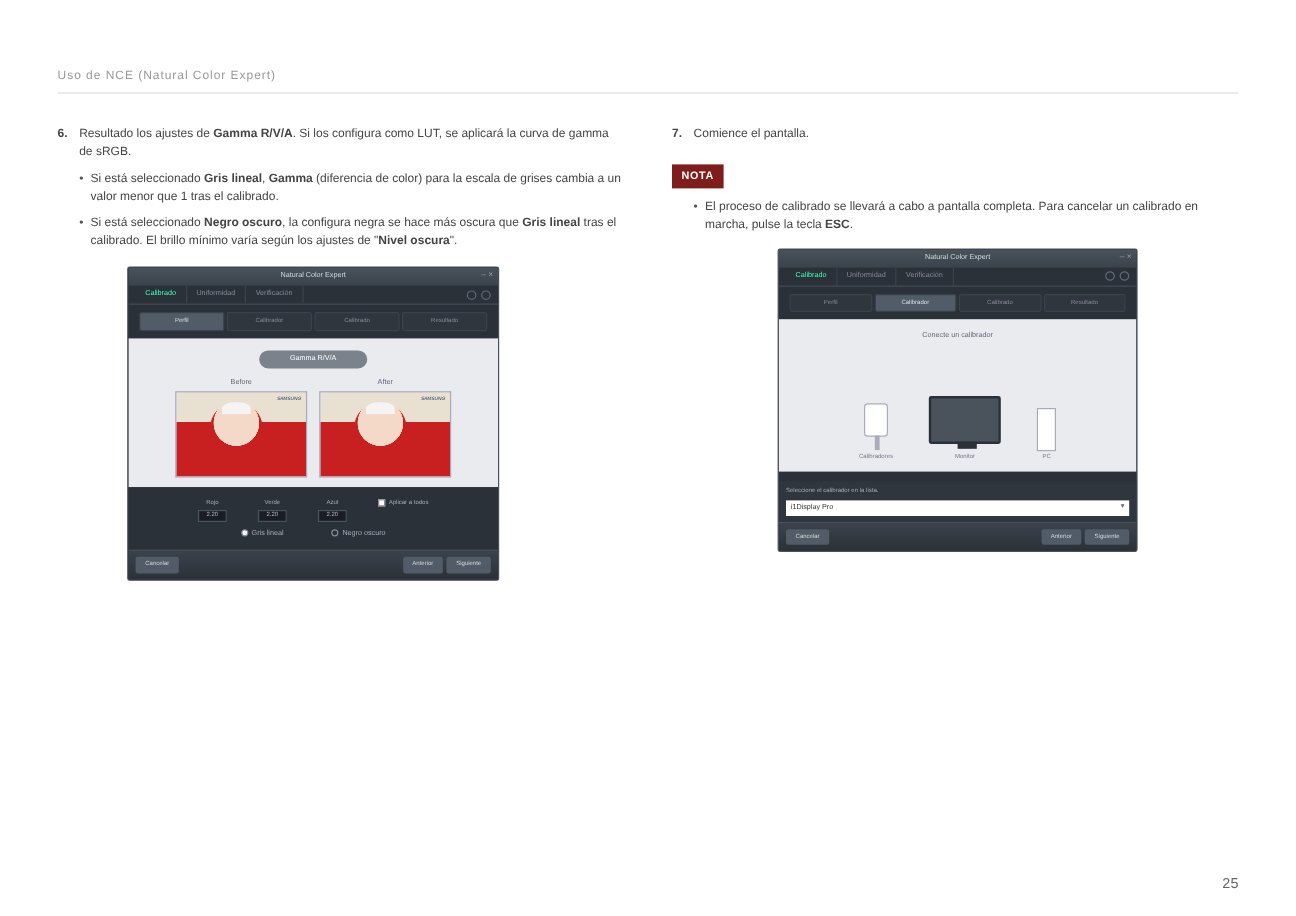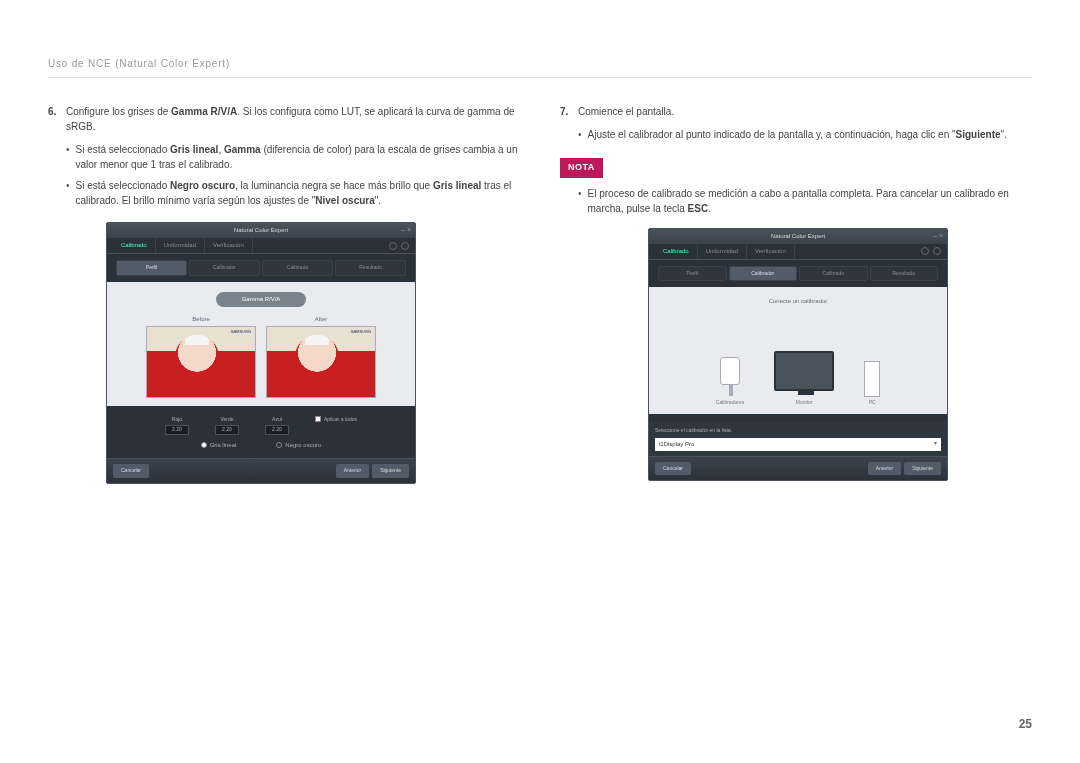--- a/index.html
+++ b/index.html
@@ -7,21 +7,21 @@
   .page { padding: 58px 48px 0 48px; }
   .header { font-size: 10px; color: #999; letter-spacing: 0.8px; border-bottom: 1px solid #ddd; padding-bottom: 8px; margin-bottom: 26px; }
   .cols { display: flex; gap: 40px; }
   .col { flex: 1; font-size: 10px; line-height: 1.5; color: #444; }
   .num-item { display: flex; margin-bottom: 8px; }
   .num { font-weight: bold; min-width: 14px; margin-right: 4px; }
   .bullet { display: flex; margin-left: 18px; margin-bottom: 6px; }
   .bullet::before { content: "•"; margin-right: 6px; color: #555; }
   .bullet .txt { flex: 1; }
   b { font-weight: bold; }
-  .nota { display: inline-block; background: #be185d; color: #fff; font-size: 9px; font-weight: bold; padding: 3px 8px; margin: 10px 0 8px 0; letter-spacing: 0.5px; }
+  .nota { display: inline-block; background: #7f1d1d; color: #fff; font-size: 9px; font-weight: bold; padding: 3px 8px; margin: 10px 0 8px 0; letter-spacing: 0.5px; }
   .sshot { margin: 14px 0 0 58px; }
   .sshot-r { margin: 12px 0 0 88px; }
   .app { width: 310px; background: #2b3138; border: 1px solid #4a525c; font-size: 6px; color: #aab; border-radius: 2px; overflow: hidden; }
   .app.small { width: 300px; }
   .app-title { background: linear-gradient(#4a525c,#3a424c); text-align: center; padding: 3px 6px; position: relative; font-size: 6px; color: #cdd; }
   .app-close { position: absolute; right: 4px; top: 2px; font-size: 7px; color: #99a; }
   .app-tabs { display: flex; background: #2b3138; border-bottom: 1px solid #4a525c; align-items: center; padding: 0 6px; height: 16px; }
   .app-tab { padding: 3px 8px; color: #7a8; font-size: 6px; border-right: 1px solid #3a424c; }
   .app-tab.active { color: #4fb; }
   .app-tab.dim { color: #889; }
@@ -55,44 +55,44 @@
   .diagram { display: flex; justify-content: center; align-items: flex-end; gap: 30px; position: relative; height: 90px; }
   .device { text-align: center; font-size: 5px; color: #778; }
   .sensor { width: 20px; height: 28px; background: #fff; border: 1px solid #aab; border-radius: 3px; margin: 0 auto; position: relative; }
   .sensor::after { content: ""; position: absolute; bottom: -12px; left: 8px; width: 4px; height: 12px; background: #aab; }
   .monitor { width: 60px; height: 40px; background: #4a525c; border: 2px solid #2b3138; border-radius: 2px; margin: 0 auto; position: relative; }
   .monitor::after { content: ""; position: absolute; bottom: -6px; left: 22px; width: 16px; height: 6px; background: #2b3138; }
   .tower { width: 16px; height: 36px; background: #fff; border: 1px solid #aab; margin: 0 auto; }
   .select-bar { margin-top: 8px; background: #30363e; padding: 5px 6px; font-size: 5px; color: #aab; }
   .select-input { margin-top: 3px; background: #fff; color: #333; padding: 2px 4px; font-size: 6px; position: relative; }
   .select-input .chev { position: absolute; right: 4px; top: 1px; font-size: 6px; color: #667; }
-  .page-num { position: absolute; right: 48px; bottom: 32px; font-size: 12px; color: #666; font-weight: bold; }
+  .page-num { position: absolute; right: 48px; bottom: 20px; font-size: 12px; color: #666; }
 </style>
 </head>
 <body>
 
 <div class="page">
   <div class="header">Uso de NCE (Natural Color Expert)</div>
   <div class="cols">
 
     <div class="col">
       <div class="num-item">
         <span class="num">6.</span>
         <span class="txt">
-          <span>Configure los grises de </span><b>Gamma R/V/A</b><span>. Si los configura como LUT, se aplicará la curva de gamma de sRGB.</span>
+          <span>Resultado los ajustes de </span><b>Gamma R/V/A</b><span>. Si los configura como LUT, se aplicará la curva de gamma de sRGB.</span>
         </span>
       </div>
       <div class="bullet">
         <span class="txt">
           <span>Si está seleccionado </span><b>Gris lineal</b><span>, </span><b>Gamma</b><span> (diferencia de color) para la escala de grises cambia a un valor menor que 1 tras el calibrado.</span>
         </span>
       </div>
       <div class="bullet">
         <span class="txt">
-          <span>Si está seleccionado </span><b>Negro oscuro</b><span>, la luminancia negra se hace más brillo que </span><b>Gris lineal</b><span> tras el calibrado. El brillo mínimo varía según los ajustes de "</span><b>Nivel oscura</b><span>".</span>
+          <span>Si está seleccionado </span><b>Negro oscuro</b><span>, la configura negra se hace más oscura que </span><b>Gris lineal</b><span> tras el calibrado. El brillo mínimo varía según los ajustes de "</span><b>Nivel oscura</b><span>".</span>
         </span>
       </div>
 
       <div class="sshot">
         <div class="app">
           <div class="app-title">
             <span>Natural Color Expert</span>
             <span class="app-close">– ×</span>
           </div>
           <div class="app-tabs">
@@ -147,29 +147,24 @@
           </div>
         </div>
       </div>
     </div>
 
     <div class="col">
       <div class="num-item">
         <span class="num">7.</span>
         <span class="txt">Comience el pantalla.</span>
       </div>
-      <div class="bullet">
-        <span class="txt">
-          <span>Ajuste el calibrador al punto indicado de la pantalla y, a continuación, haga clic en "</span><b>Siguiente</b><span>".</span>
-        </span>
-      </div>
       <div class="nota">NOTA</div>
       <div class="bullet">
         <span class="txt">
-          <span>El proceso de calibrado se medición a cabo a pantalla completa. Para cancelar un calibrado en marcha, pulse la tecla </span><b>ESC</b><span>.</span>
+          <span>El proceso de calibrado se llevará a cabo a pantalla completa. Para cancelar un calibrado en marcha, pulse la tecla </span><b>ESC</b><span>.</span>
         </span>
       </div>
 
       <div class="sshot-r">
         <div class="app small">
           <div class="app-title">
             <span>Natural Color Expert</span>
             <span class="app-close">– ×</span>
           </div>
           <div class="app-tabs">

